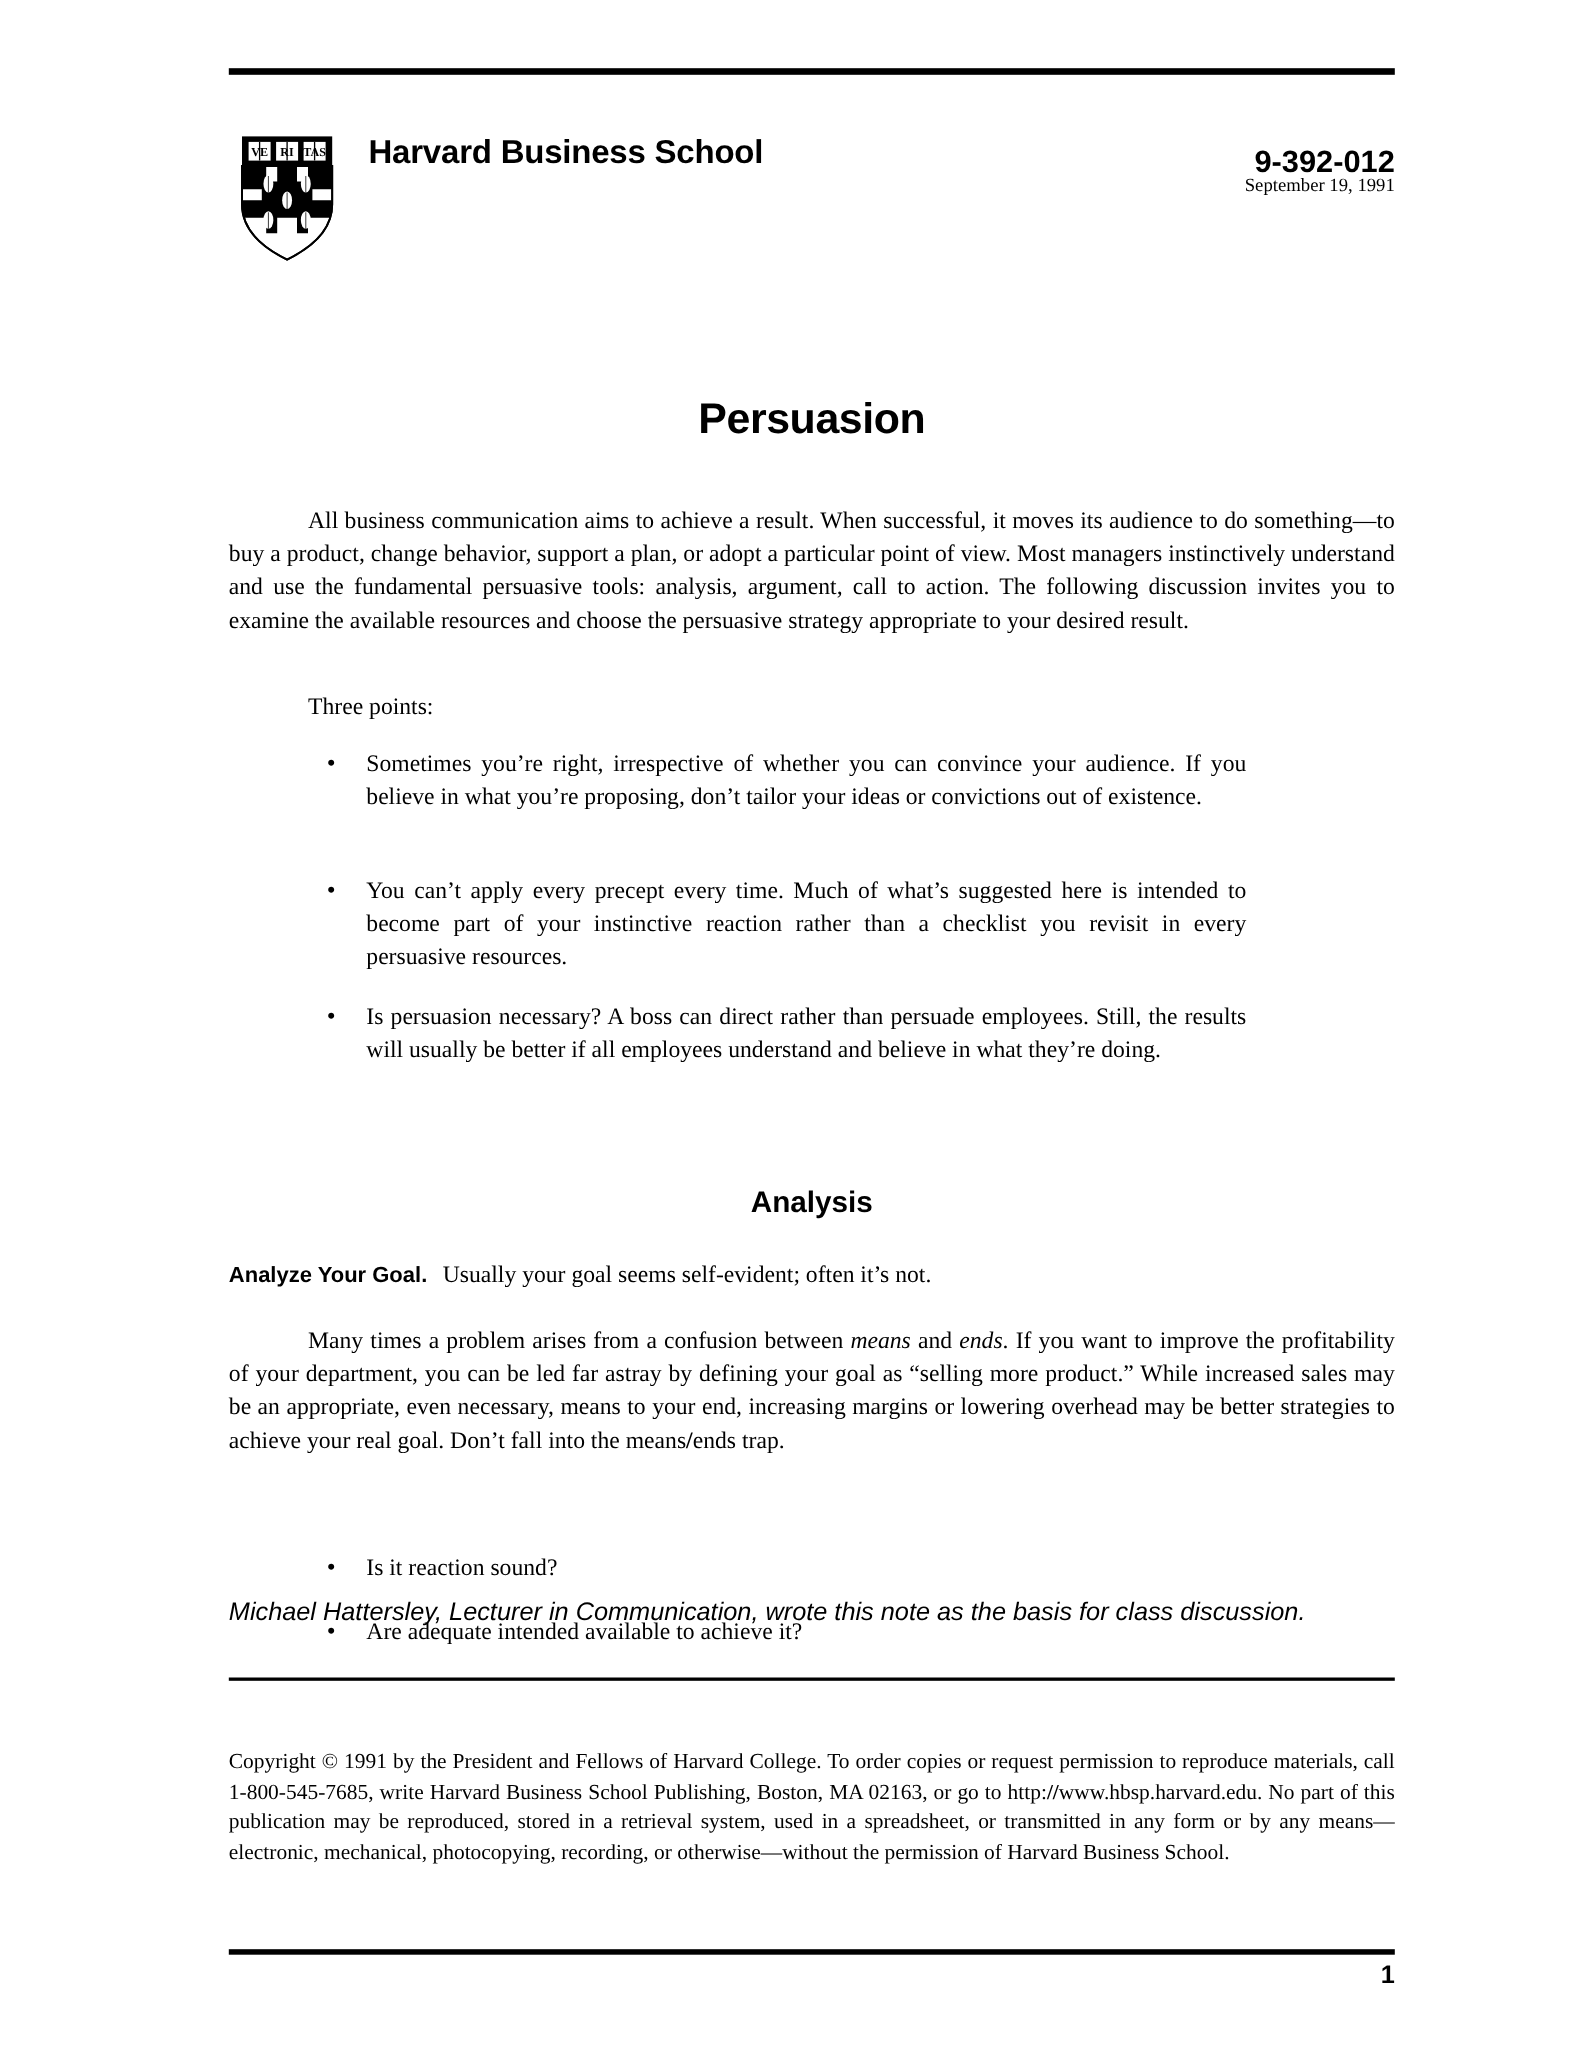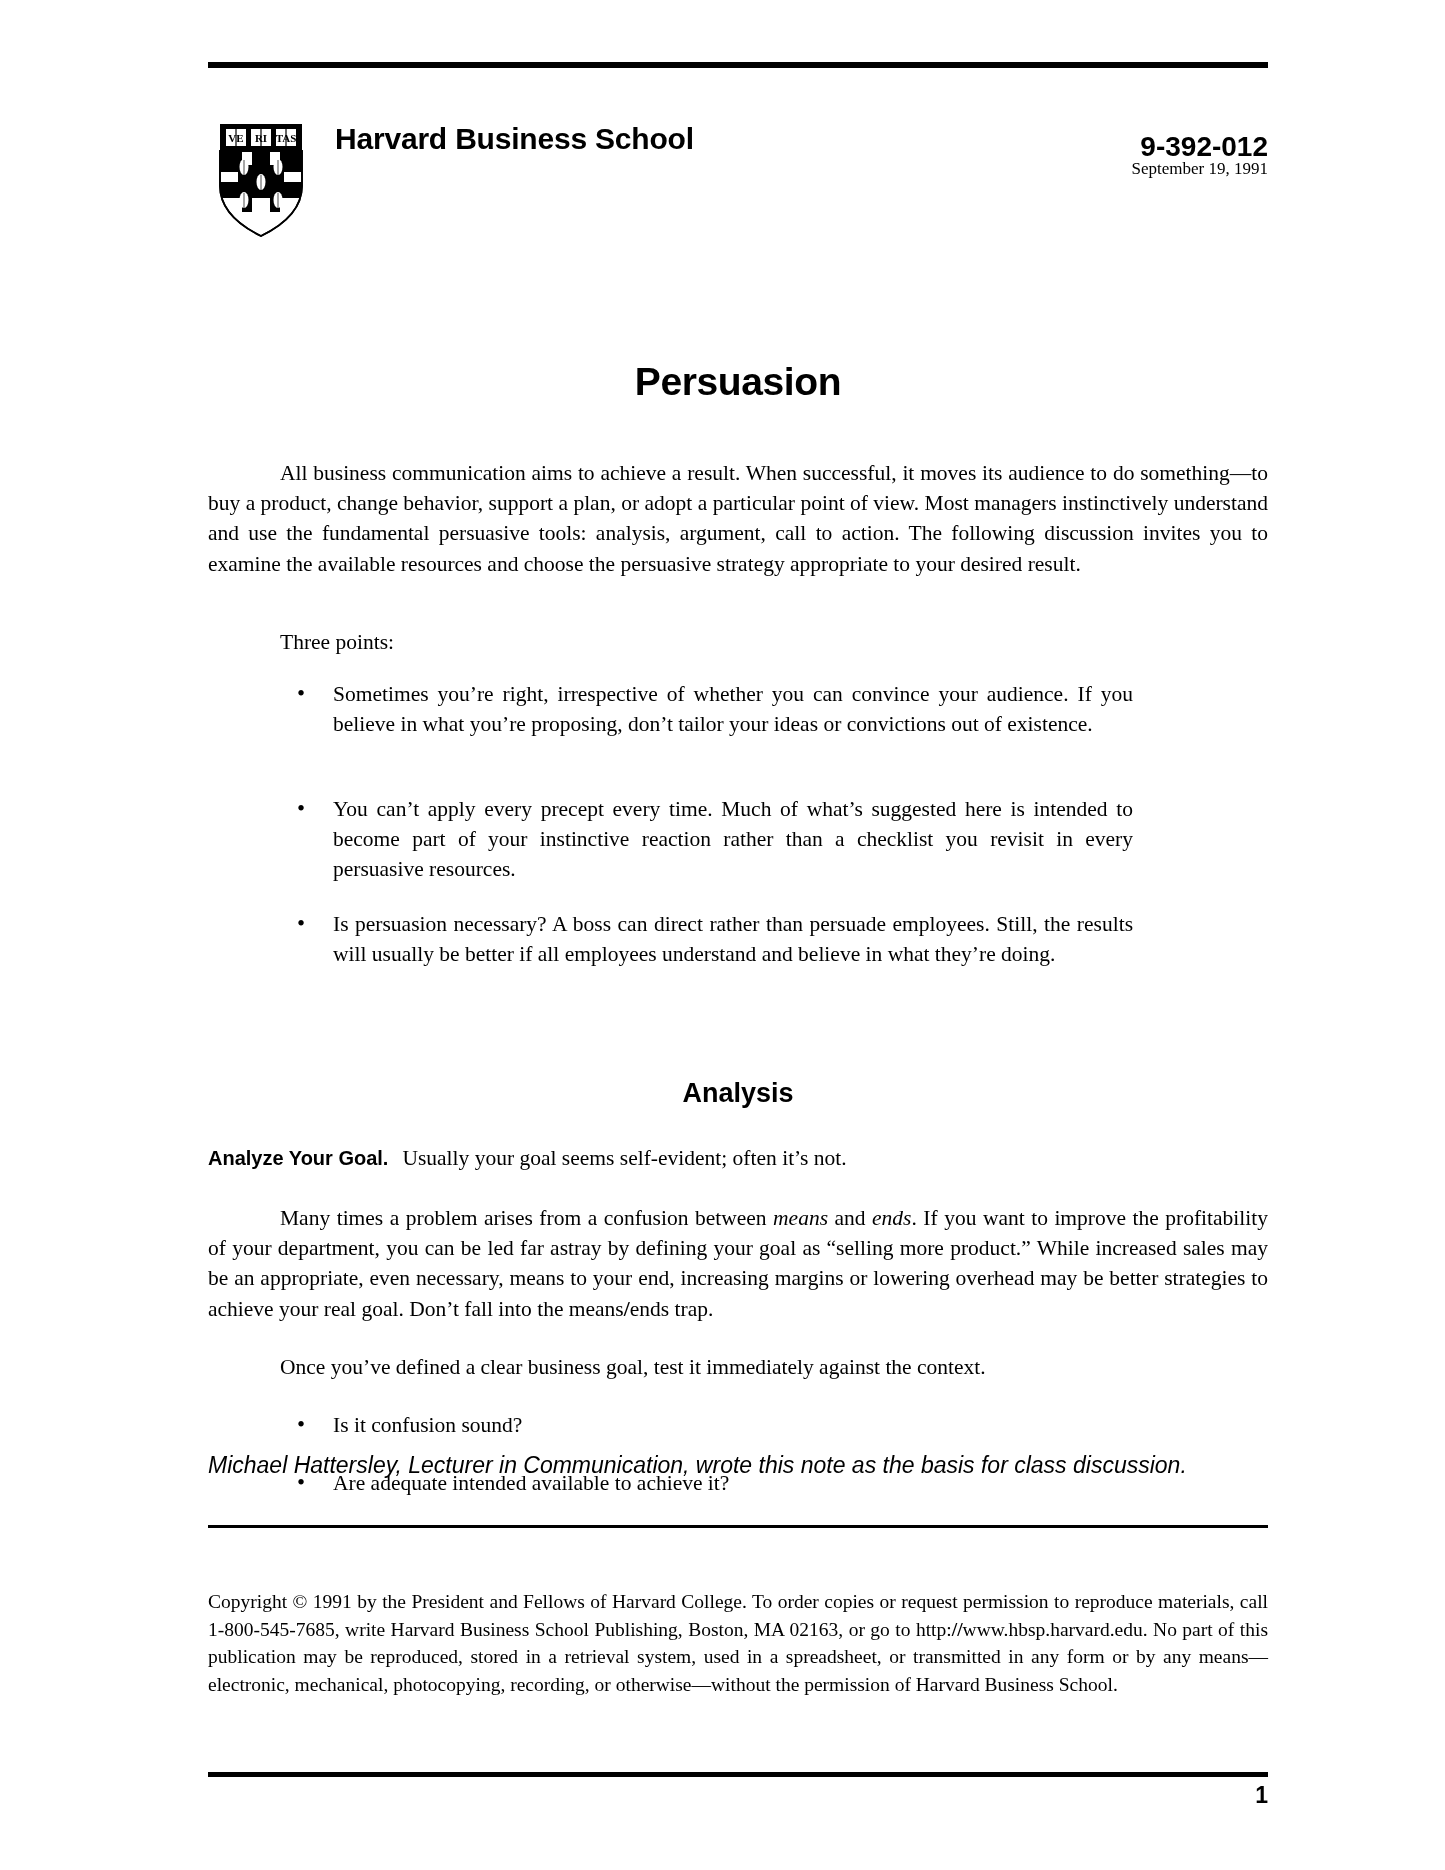--- a/index.html
+++ b/index.html
@@ -300,25 +300,24 @@
     <div class="section-heading" id="heading-analysis">Analysis</div>
 
     <div class="body-block noindent nojustify" style="top:1143px;">
       <span class="runin-label">Analyze Your Goal.</span><span style="display:inline-block;width:14px;"></span><span class="runin-text">Usually your goal seems self-evident; often it’s not.</span>
     </div>
 
     <div class="body-block indent" style="top:1203px;">
       <span>Many times a problem arises from a confusion between </span><em class="ital">means</em><span> and </span><em class="ital">ends</em><span>.  If you want to improve the profitability of your department, you can be led far astray by defining your goal as “selling more product.”  While increased sales may be an appropriate, even necessary, means to your end, increasing margins or lowering overhead may be better strategies to achieve your real goal. Don’t fall into the means</span><span class="bold-slash">/</span><span>ends trap.</span>
     </div>
 
-    <div class="body-block indent nojustify" style="top:1352px;">Once you’ve defined a clear business goal, test it immediately against the context.</div>
 
     <div class="bullet-item" style="top:1410px;">
       <span class="bullet-mark">•</span>
-      <div class="bullet-text short">Is it confusion sound?</div>
+      <div class="bullet-text short">Is it reaction sound?</div>
     </div>
 
     <div class="bullet-item" style="top:1468px;">
       <span class="bullet-mark">•</span>
       <div class="bullet-text short">Are adequate intended available to achieve it?</div>
     </div>
 
     <div class="rule-foot"></div>
 
     <div class="footnote-credit">Michael Hattersley, Lecturer in Communication, wrote this note as the basis for class discussion.</div>

